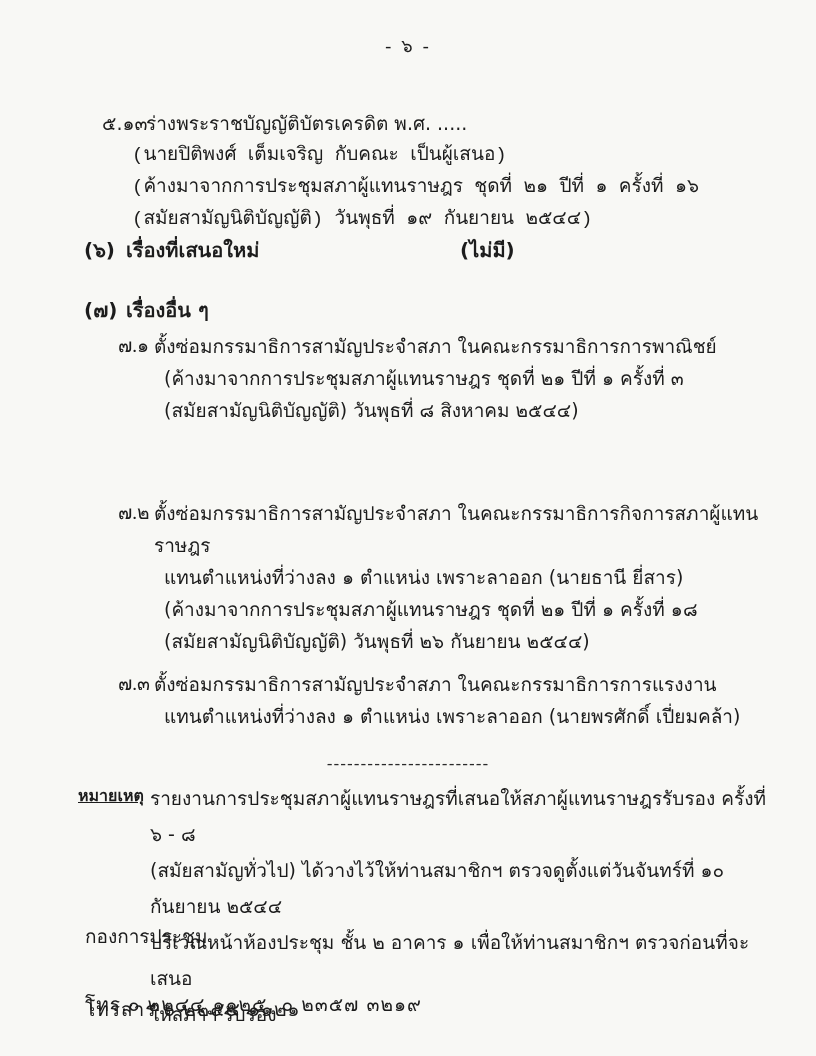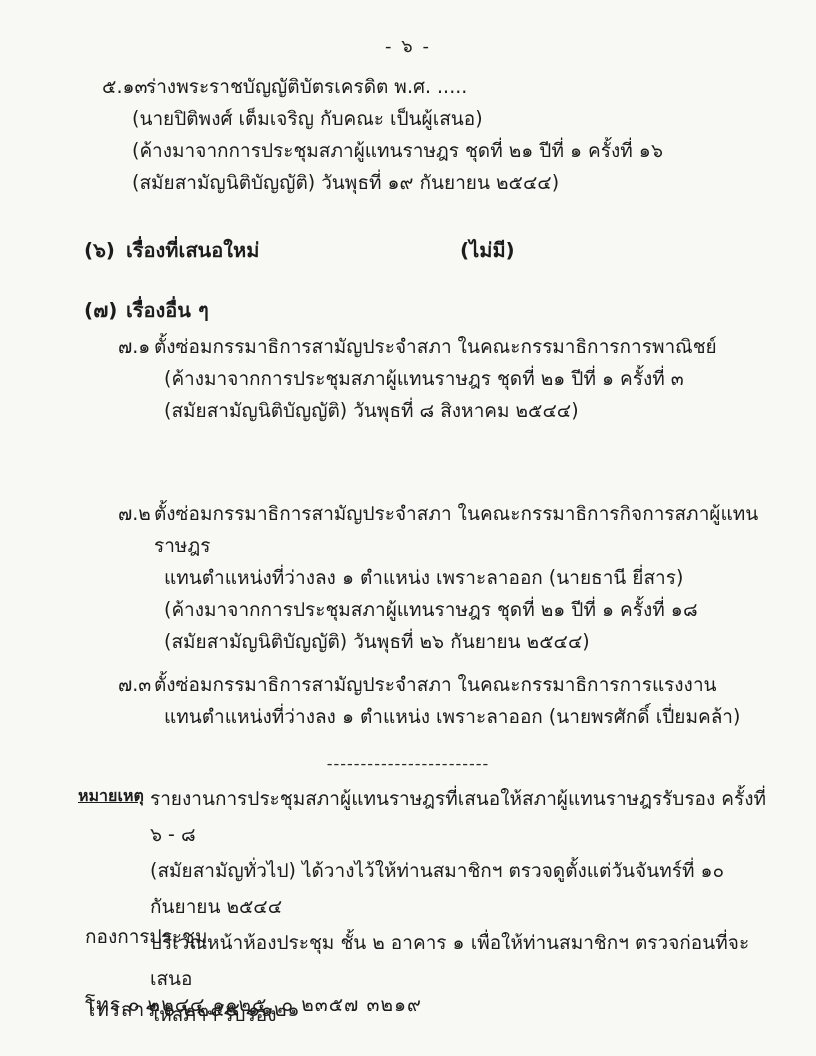--- a/index.html
+++ b/index.html
@@ -22,34 +22,34 @@
   .abs { position: absolute; }
   .page-number {
     top: 30px;
     left: 0;
     width: 100%;
     text-align: center;
     font-size: 18px;
     letter-spacing: 2px;
   }
   .bill-item { top: 70px; left: 102px; width: 660px; }
-  .bill-head { display: flex; }
+  .bill-head { display: flex; margin-top: 37px; }
   .bill-no { width: 44px; flex: 0 0 auto; }
-  .bill-sub { margin-left: 30px; }
+  .bill-sub { margin-left: 30px; font-family: Liberation Mono, monospace; }
   .section-row { display: flex; font-weight: bold; font-size: 20px; }
   .sec-6 { top: 234px; left: 84px; width: 680px; }
   .sec-7 { top: 294px; left: 84px; width: 680px; }
   .sec-no { width: 42px; flex: 0 0 auto; }
   .sec-status { position: absolute; left: 376px; top: 0; font-weight: bold; }
   .sub-item { width: 660px; }
   .sub-item-1 { top: 330px; left: 118px; }
   .sub-item-2 { top: 497px; left: 118px; }
   .sub-item-3 { top: 668px; left: 118px; }
   .sub-head { display: flex; }
-  .sub-no { width: 36px; flex: 0 0 auto; }
+  .sub-no { width: 36px; flex: 0 0 auto; font-family: Liberation Serif, serif; }
   .sub-lines { margin-left: 46px; }
   .separator {
     top: 748px;
     left: 0;
     width: 100%;
     text-align: center;
     font-size: 16px;
     letter-spacing: 1px;
     color: #2a2a2a;
   }

